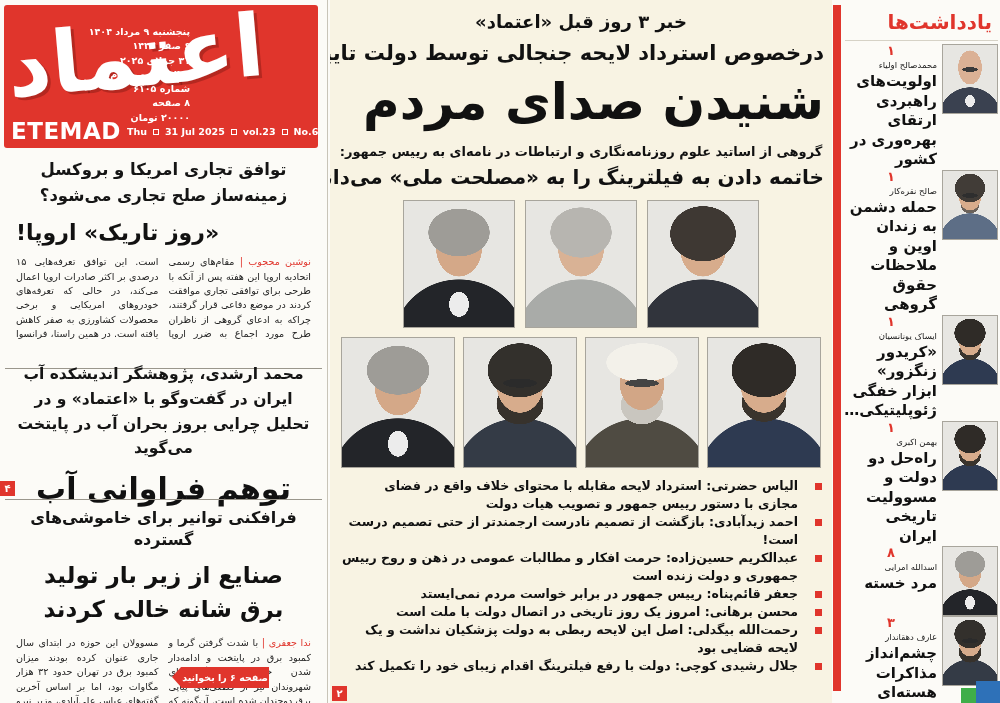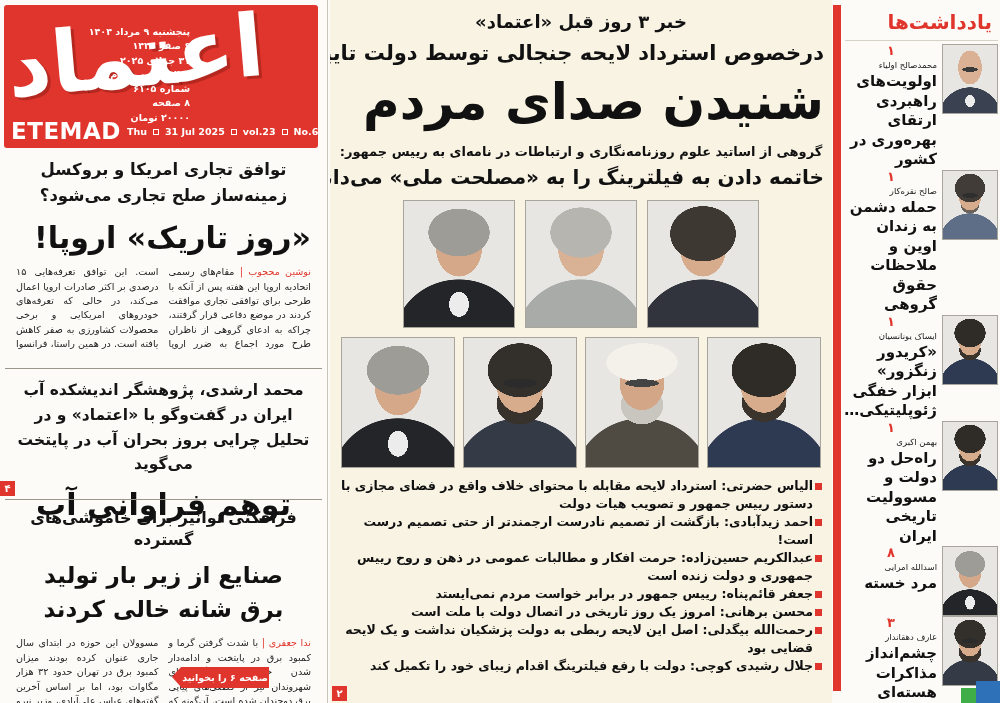--- a/index.html
+++ b/index.html
@@ -20,26 +20,26 @@
   .mast-bar{position:absolute;left:7px;right:7px;bottom:5px;height:23px;direction:ltr;display:flex;align-items:center;gap:6px;color:#fff;z-index:2}
   .etm{font-size:23px;font-weight:bold;letter-spacing:.5px;line-height:1}
   .mi{font-size:9.5px;font-weight:bold;white-space:nowrap}
   .sq{width:6px;height:6px;border:1.5px solid #fff;display:inline-block;flex:none}
 
   
   .lcol-art{position:absolute;left:0;width:327px;padding:0 16px}
   .kicker{font-weight:bold;text-align:center;color:#151515}
   .a1{top:152px}
   .a1 .kicker{font-size:16.5px;line-height:1.55;margin-top:5px}
-  .a1 h2{font-size:30px;font-weight:bold;text-align:right;margin:12px 0 10px;letter-spacing:-.5px;white-space:nowrap}
+  .a1 h2{font-size:22px;font-weight:bold;text-align:left;margin:12px 0 10px;letter-spacing:-.5px;white-space:nowrap}
   .smallbody{columns:2;column-gap:10px;font-size:9.6px;line-height:1.5;text-align:justify;color:#1c1c1c;overflow:hidden}
   .a1 .smallbody{height:96px}
   .byline{color:var(--red);font-weight:normal}
   .rule-a{top:368px}.rule-b{top:499px}
-  .a2{top:372px}
+  .a2{top:356px}
   .a2 .kicker{font-size:15.5px;line-height:1.6;margin-top:6px}
   .a2 h2{font-size:30px;font-weight:bold;text-align:center;margin:10px 0 0;white-space:nowrap}
   .a3{top:503px}
   .a3 .kicker{font-size:16px;line-height:1.4;margin-top:4px}
   .a3 h2{font-size:23px;font-weight:bold;text-align:center;line-height:1.5;margin:6px 14px 8px}
   .a3 .smallbody{height:86px}
   .badge{position:absolute;background:var(--red);color:#fff;font-size:10px;font-weight:bold;display:flex;align-items:center;justify-content:center;z-index:4}
   .badge-4{left:0;top:481px;width:15px;height:15px}
   .badge-2{left:332px;top:686px;width:15px;height:15px}
   .ribbon{position:absolute;left:181px;top:667px;width:88px;height:21px;background:var(--red);color:#fff;font-size:9.5px;font-weight:bold;display:flex;align-items:center;justify-content:center;z-index:4;white-space:nowrap}
@@ -51,21 +51,21 @@
   .lead-kicker-main{font-size:21px;font-weight:bold;text-align:center;margin-top:9px;white-space:nowrap}
   .lead-headline{font-size:50px;font-weight:bold;text-align:right;margin-top:6px;line-height:1.25;letter-spacing:-1px;white-space:nowrap}
   .deck-intro{font-size:13px;font-weight:bold;text-align:center;margin-top:10px;white-space:nowrap}
   .deck-main{font-size:20px;font-weight:bold;text-align:center;margin-top:6px;white-space:nowrap}
   .photo-row{display:flex;justify-content:center;gap:10px}
   .row1{margin-top:11px}
   .row2{margin-top:9px;gap:8px}
   .ph1{width:112px;height:128px}
   .ph2{width:114px;height:131px}
   .bullets{margin:9px 2px 0;color:#101010}
-  .bullet{display:flex;gap:2px;font-size:12.5px;font-weight:bold;line-height:18px;text-align:right}
+  .bullet{display:flex;gap:17px;font-size:12.5px;font-weight:bold;line-height:18px;text-align:right}
   .bsq{flex:none;width:7px;height:7px;background:var(--red);margin-top:6px}
 
   
   .photo{position:relative;background-color:#e7e6e2;border:1px solid #a8a59c}
   .photo[data-variant="dark"]{background-image:
     radial-gradient(ellipse 30% 22% at 50% 26%,#3e3833 0 99%,transparent 100%),
     radial-gradient(ellipse 21% 23% at 50% 37%,#d7ac8c 0 99%,transparent 100%),
     radial-gradient(ellipse 13% 5% at 50% 50%,#51443a 0 99%,transparent 100%),
     radial-gradient(ellipse 60% 50% at 50% 112%,#31343c 0 99%,transparent 100%)}
   .photo[data-variant="gray"]{background-image:

